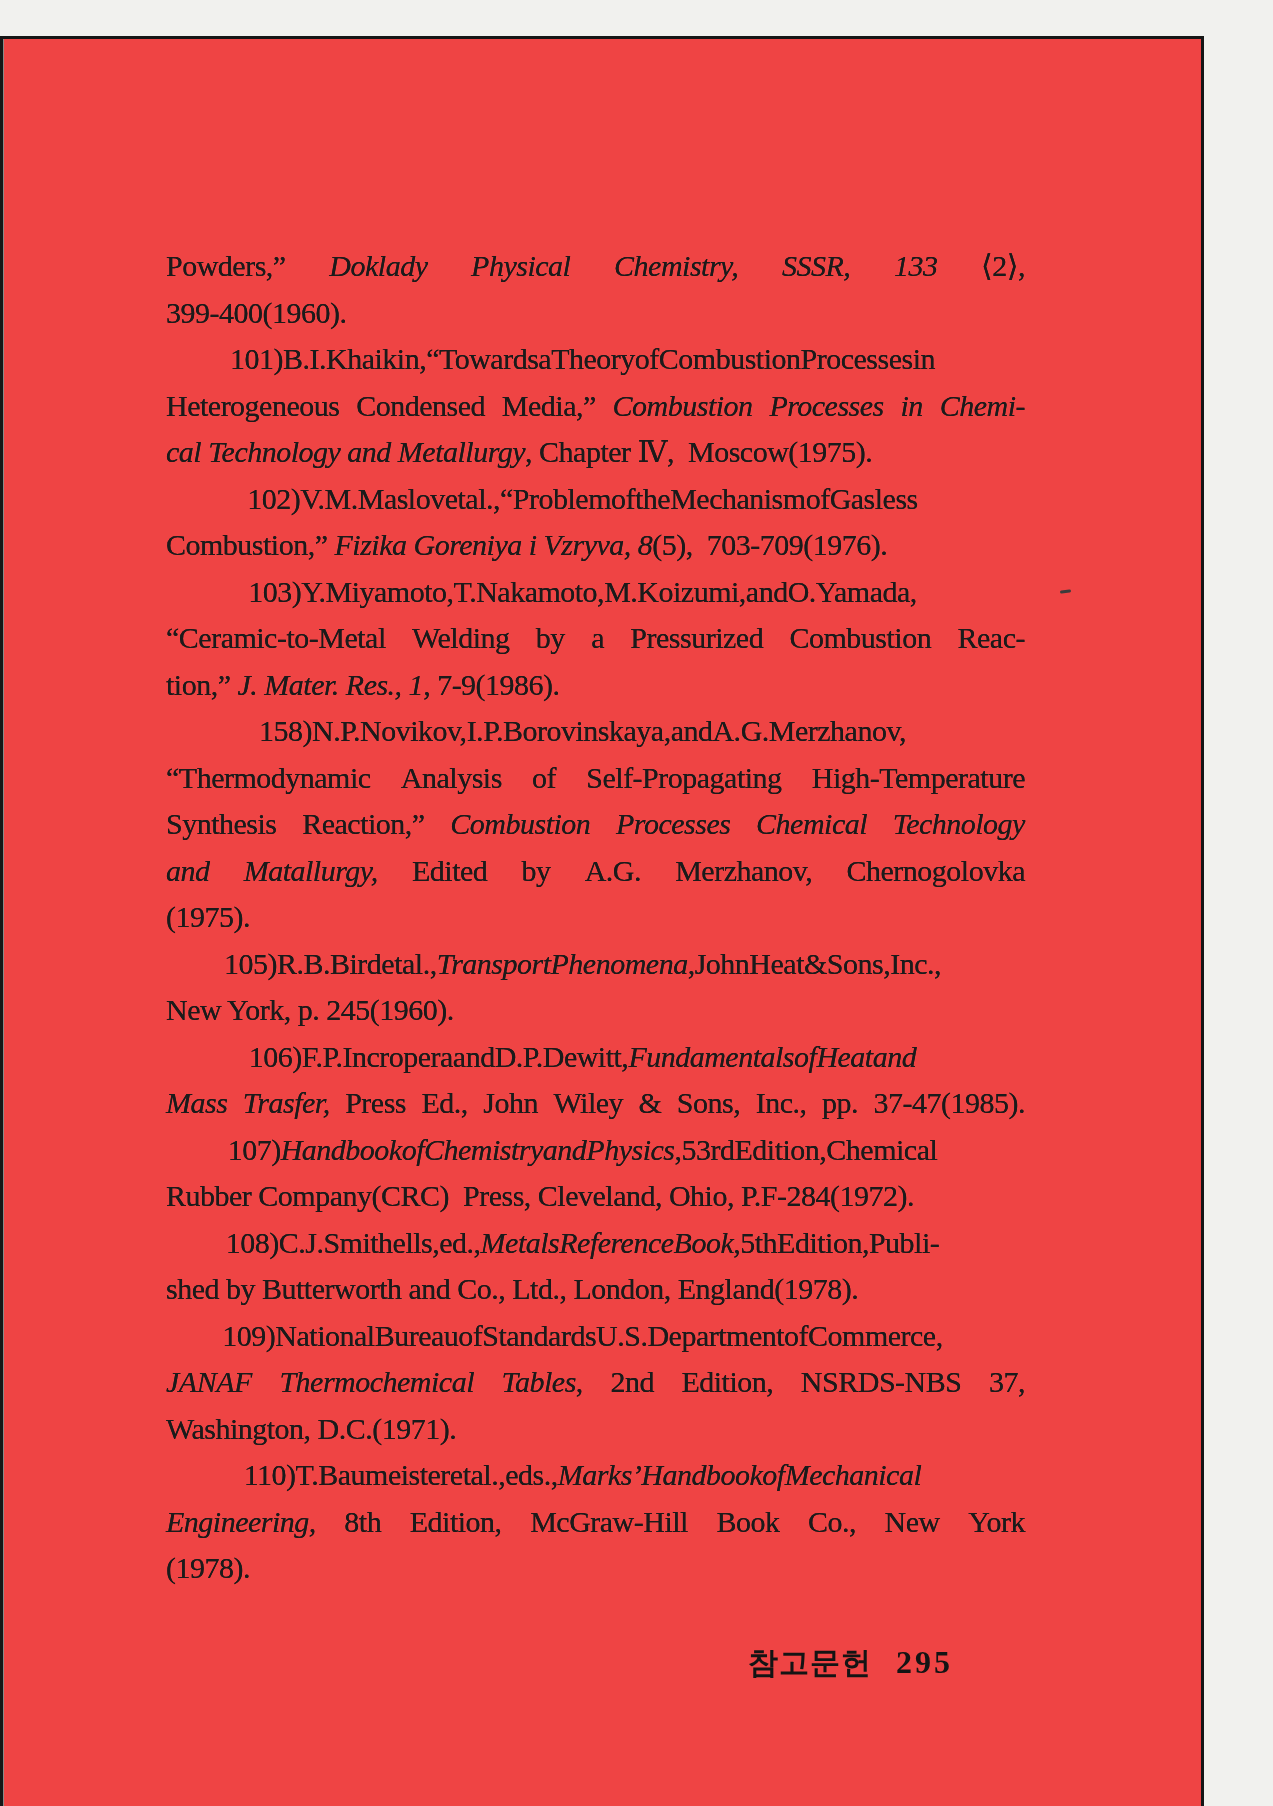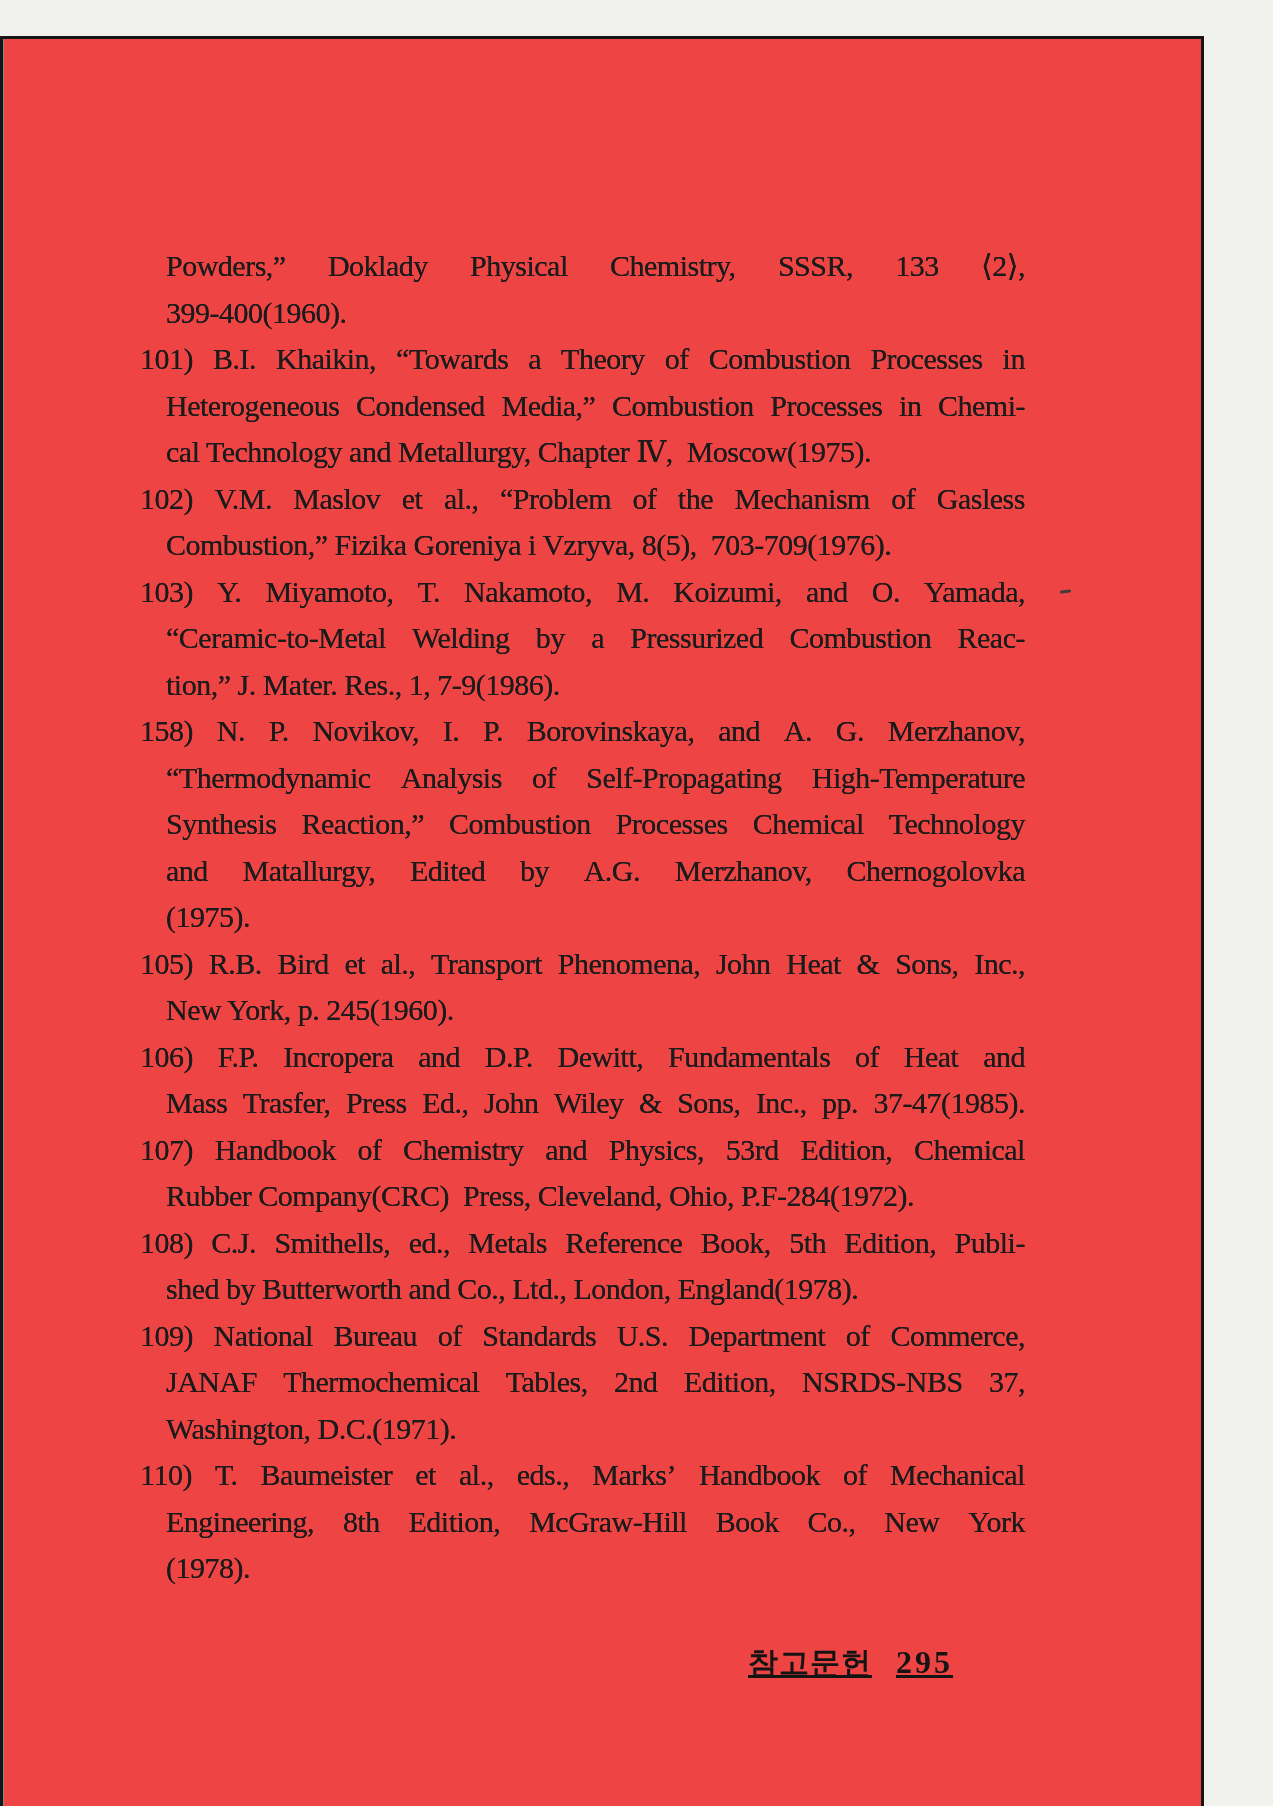--- a/index.html
+++ b/index.html
@@ -40,36 +40,35 @@
     white-space:pre;
     overflow:visible;
   }
   .line.cont{ margin-left:26px; }
   .line.just{
     display:flex;
     flex-wrap:nowrap;
     justify-content:space-between;
     white-space:normal;
   }
-  .line.just.num{ width:885px; }
+  .line.just.num{ width:885px;justify-content:center; }
   .line.just.cont{ width:859px; }
   .w{ white-space:pre; flex:0 0 auto; }
-  .it{ }
+  .it{ font-style:italic; }
   .footer{
     position:absolute;
     top:1598px;
     right:248px;
     height:50px;
     line-height:50px;
     color:#141414;
     font-weight:700;
     font-size:30px;
     letter-spacing:1px;
     white-space:pre;
-    text-decoration:underline;
   }
   .footer .pgnum{
     font-size:32px;
     letter-spacing:3px;
     margin-left:24px;
   }
   .speck{
     position:absolute;
     left:1057px;
     top:551px;

